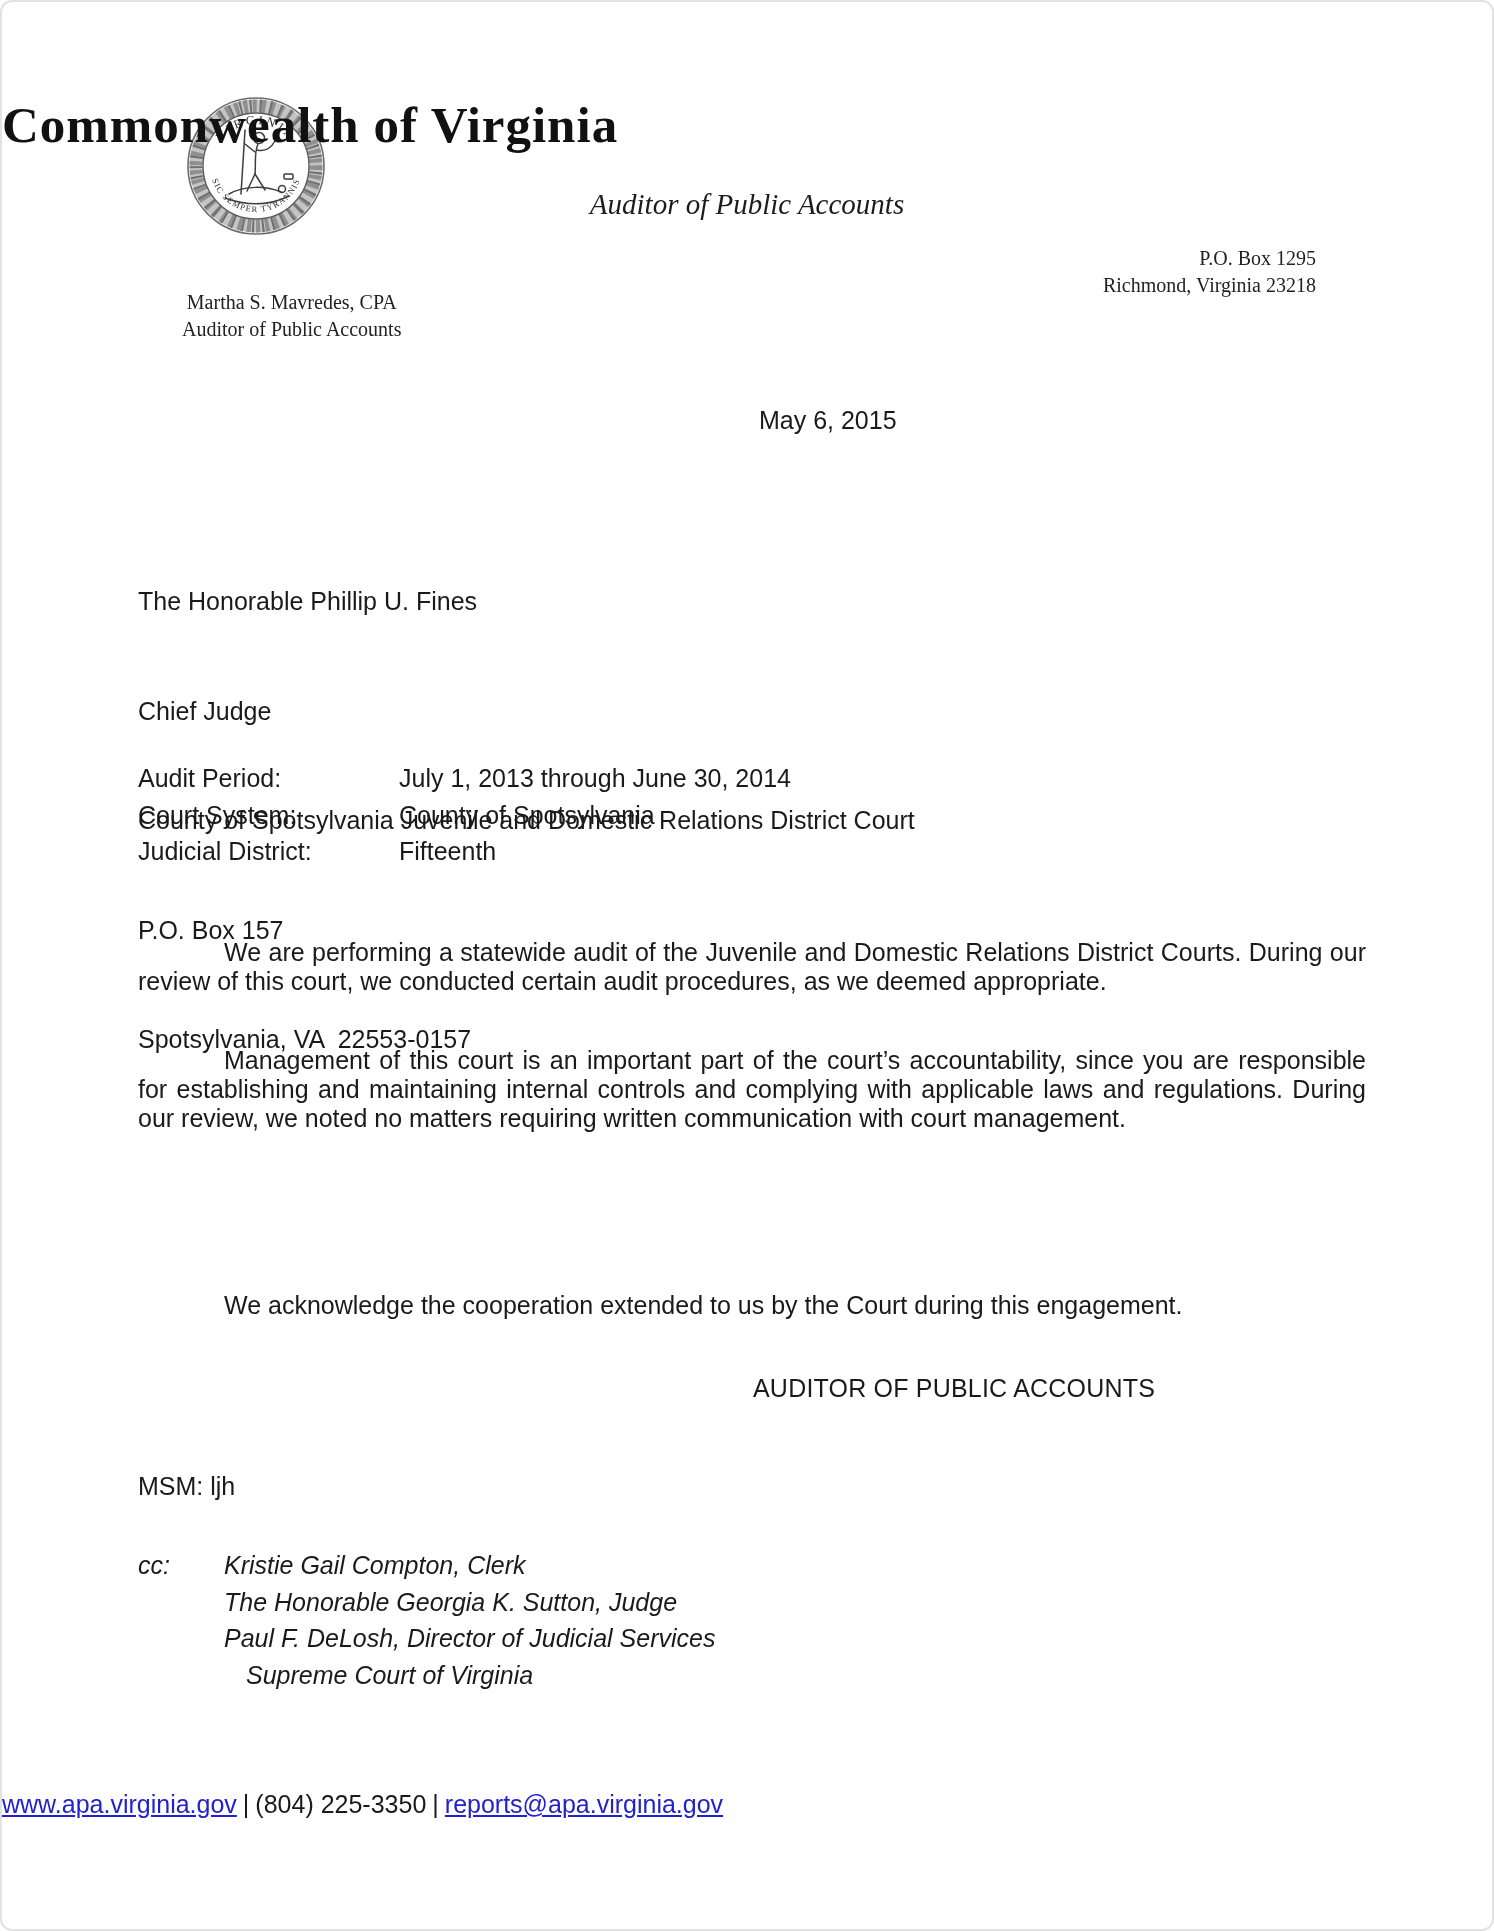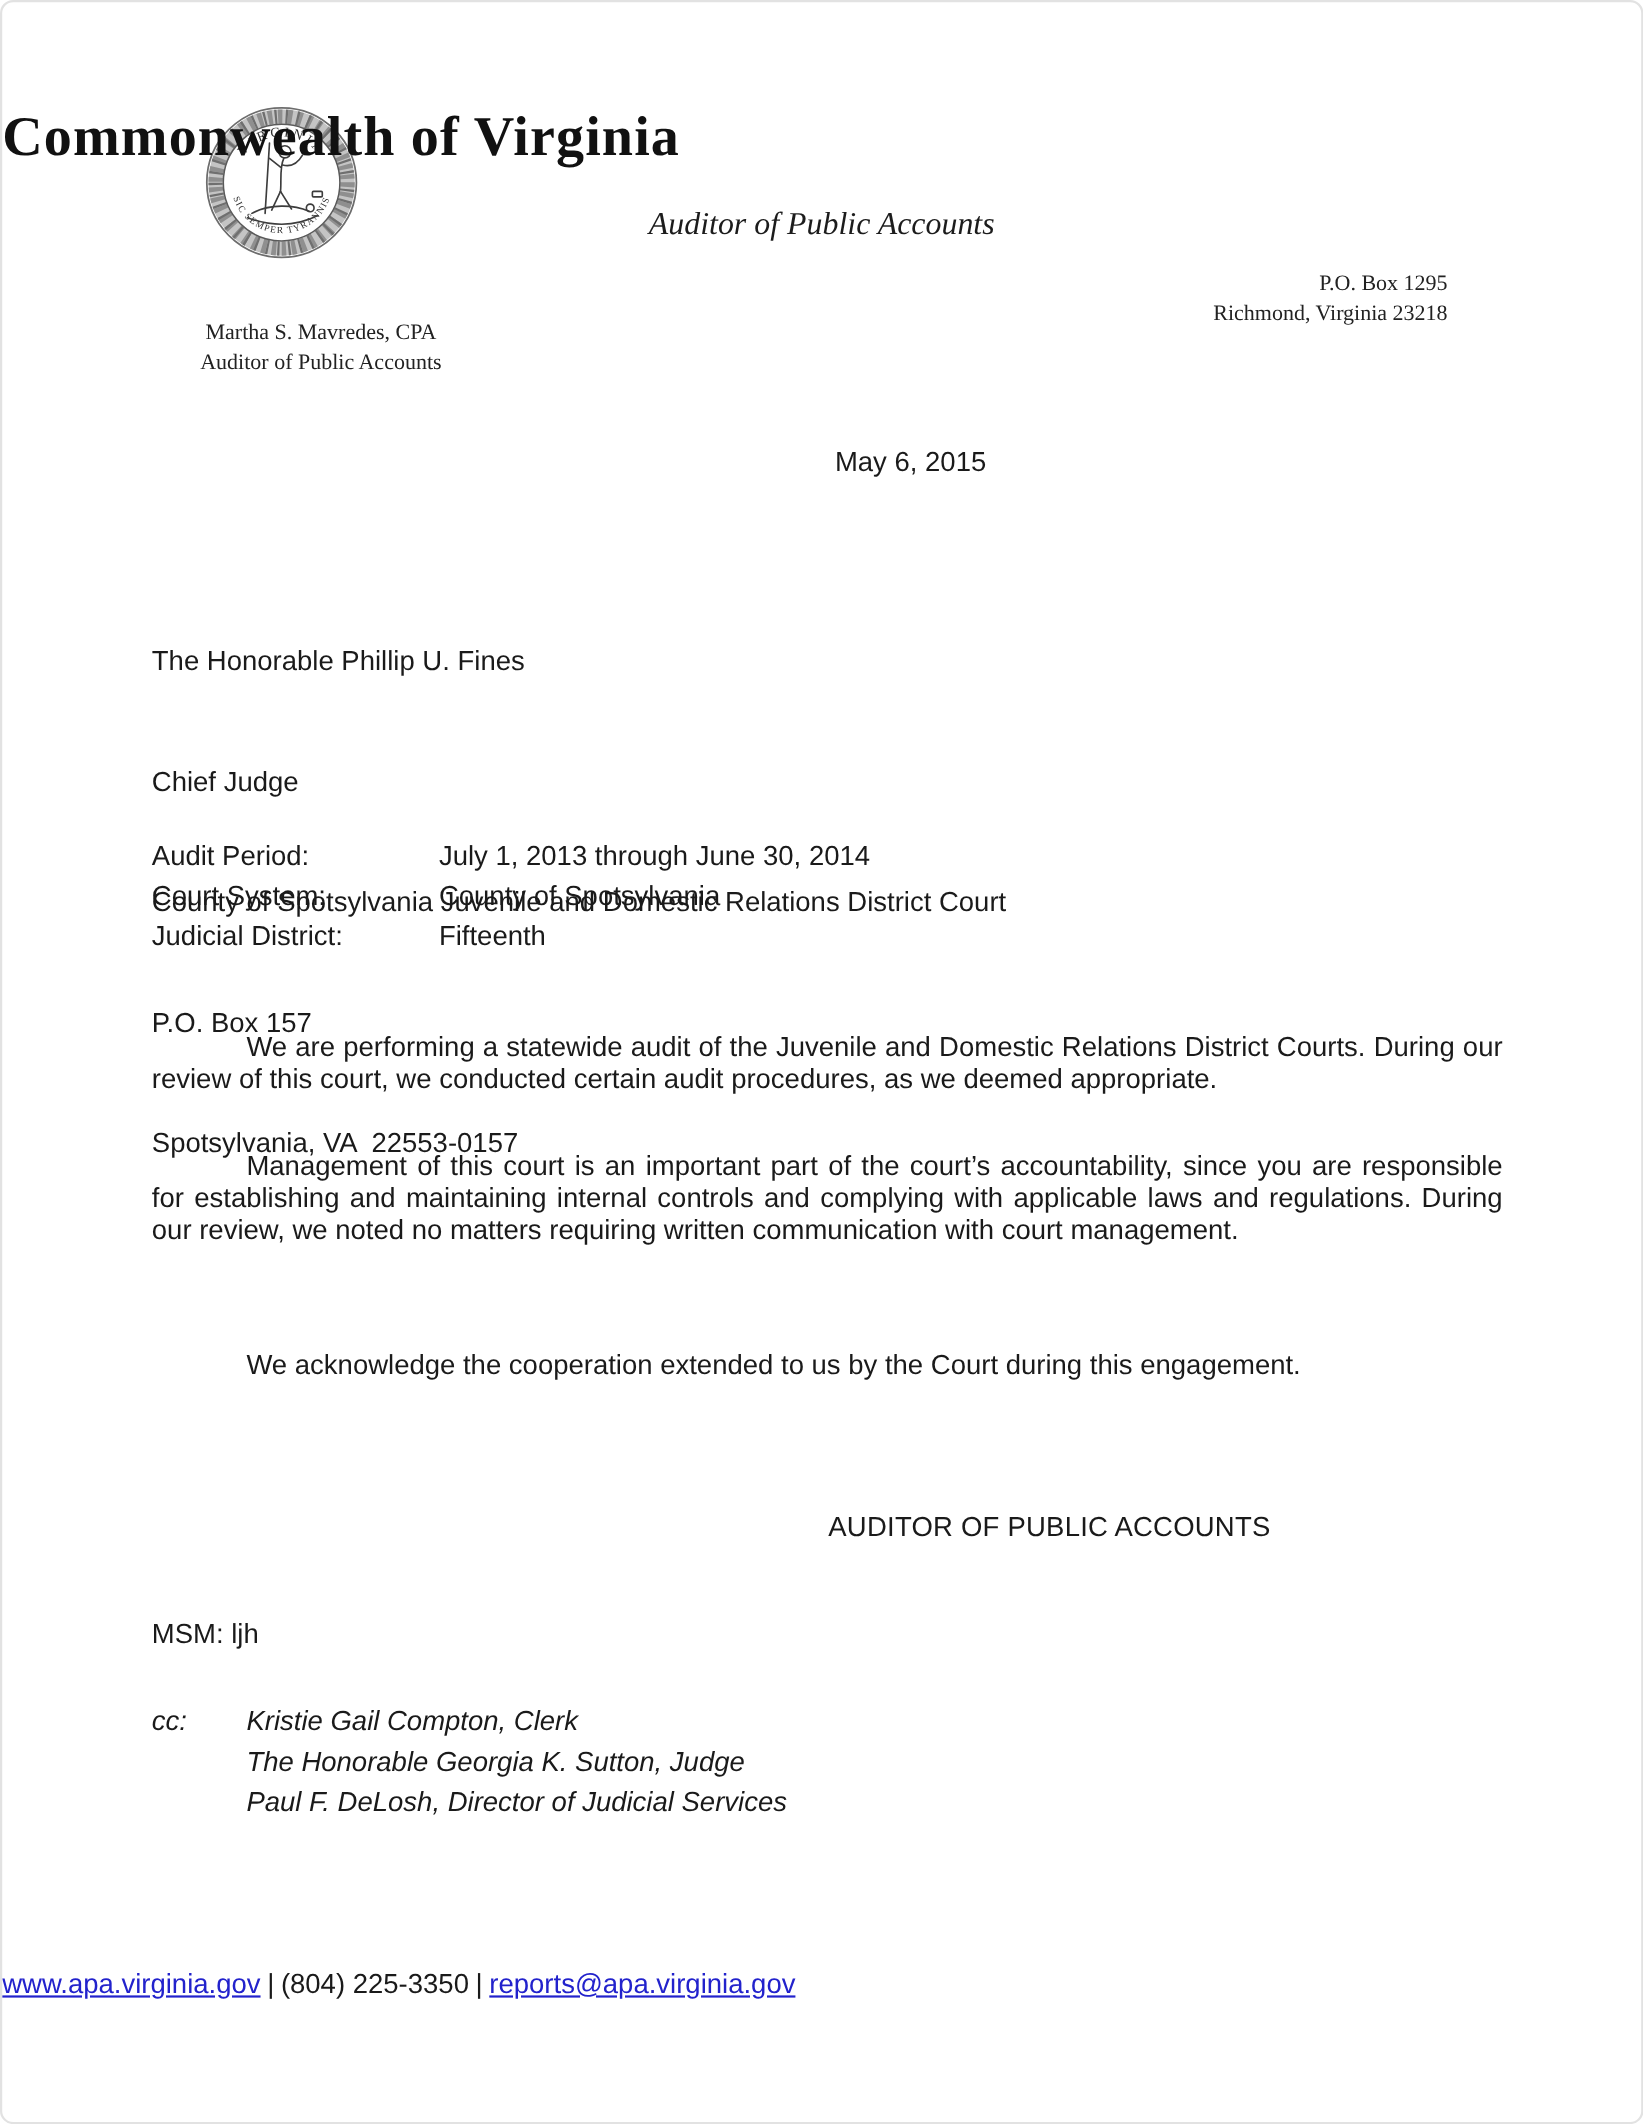--- a/index.html
+++ b/index.html
@@ -67,21 +67,21 @@
   }
 
   .para {
     position: absolute; left: 136px; width: 1228px;
     font-size: 25px; line-height: 29px;
     text-align: justify;
     text-indent: 86px;
   }
   .para-1 { top: 936px; }
   .para-2 { top: 1044px; }
-  .para-3 { top: 1225px; text-align: left; }
+  .para-3 { top: 1289px; text-align: left; }
 
   .signature-org {
     position: absolute; left: 751px; top: 1372px;
     font-size: 25px; letter-spacing: 0.2px;
   }
 
   .ref-initials { position: absolute; left: 136px; top: 1470px; font-size: 25px; }
 
   .cc-block {
     position: absolute; left: 136px; top: 1545px;
@@ -171,20 +171,21 @@
   <div class="signature-org">AUDITOR OF PUBLIC ACCOUNTS</div>
 
   <div class="ref-initials">MSM: ljh</div>
 
   <div class="cc-block">
     <div>cc:</div>
     <div class="cc-names">
       <div>Kristie Gail Compton, Clerk</div>
       <div>The Honorable Georgia K. Sutton, Judge</div>
       <div>Paul F. DeLosh, Director of Judicial Services</div>
+      <div class="cc-indent">Supreme Court of Virginia</div>
     </div>
   </div>
 
   <div class="footer">
     <a>www.apa.virginia.gov</a><span class="sep">|</span><span>(804) 225-3350</span><span class="sep">|</span><a>reports@apa.virginia.gov</a>
   </div>
 
 </div>
 
 </body></html>

